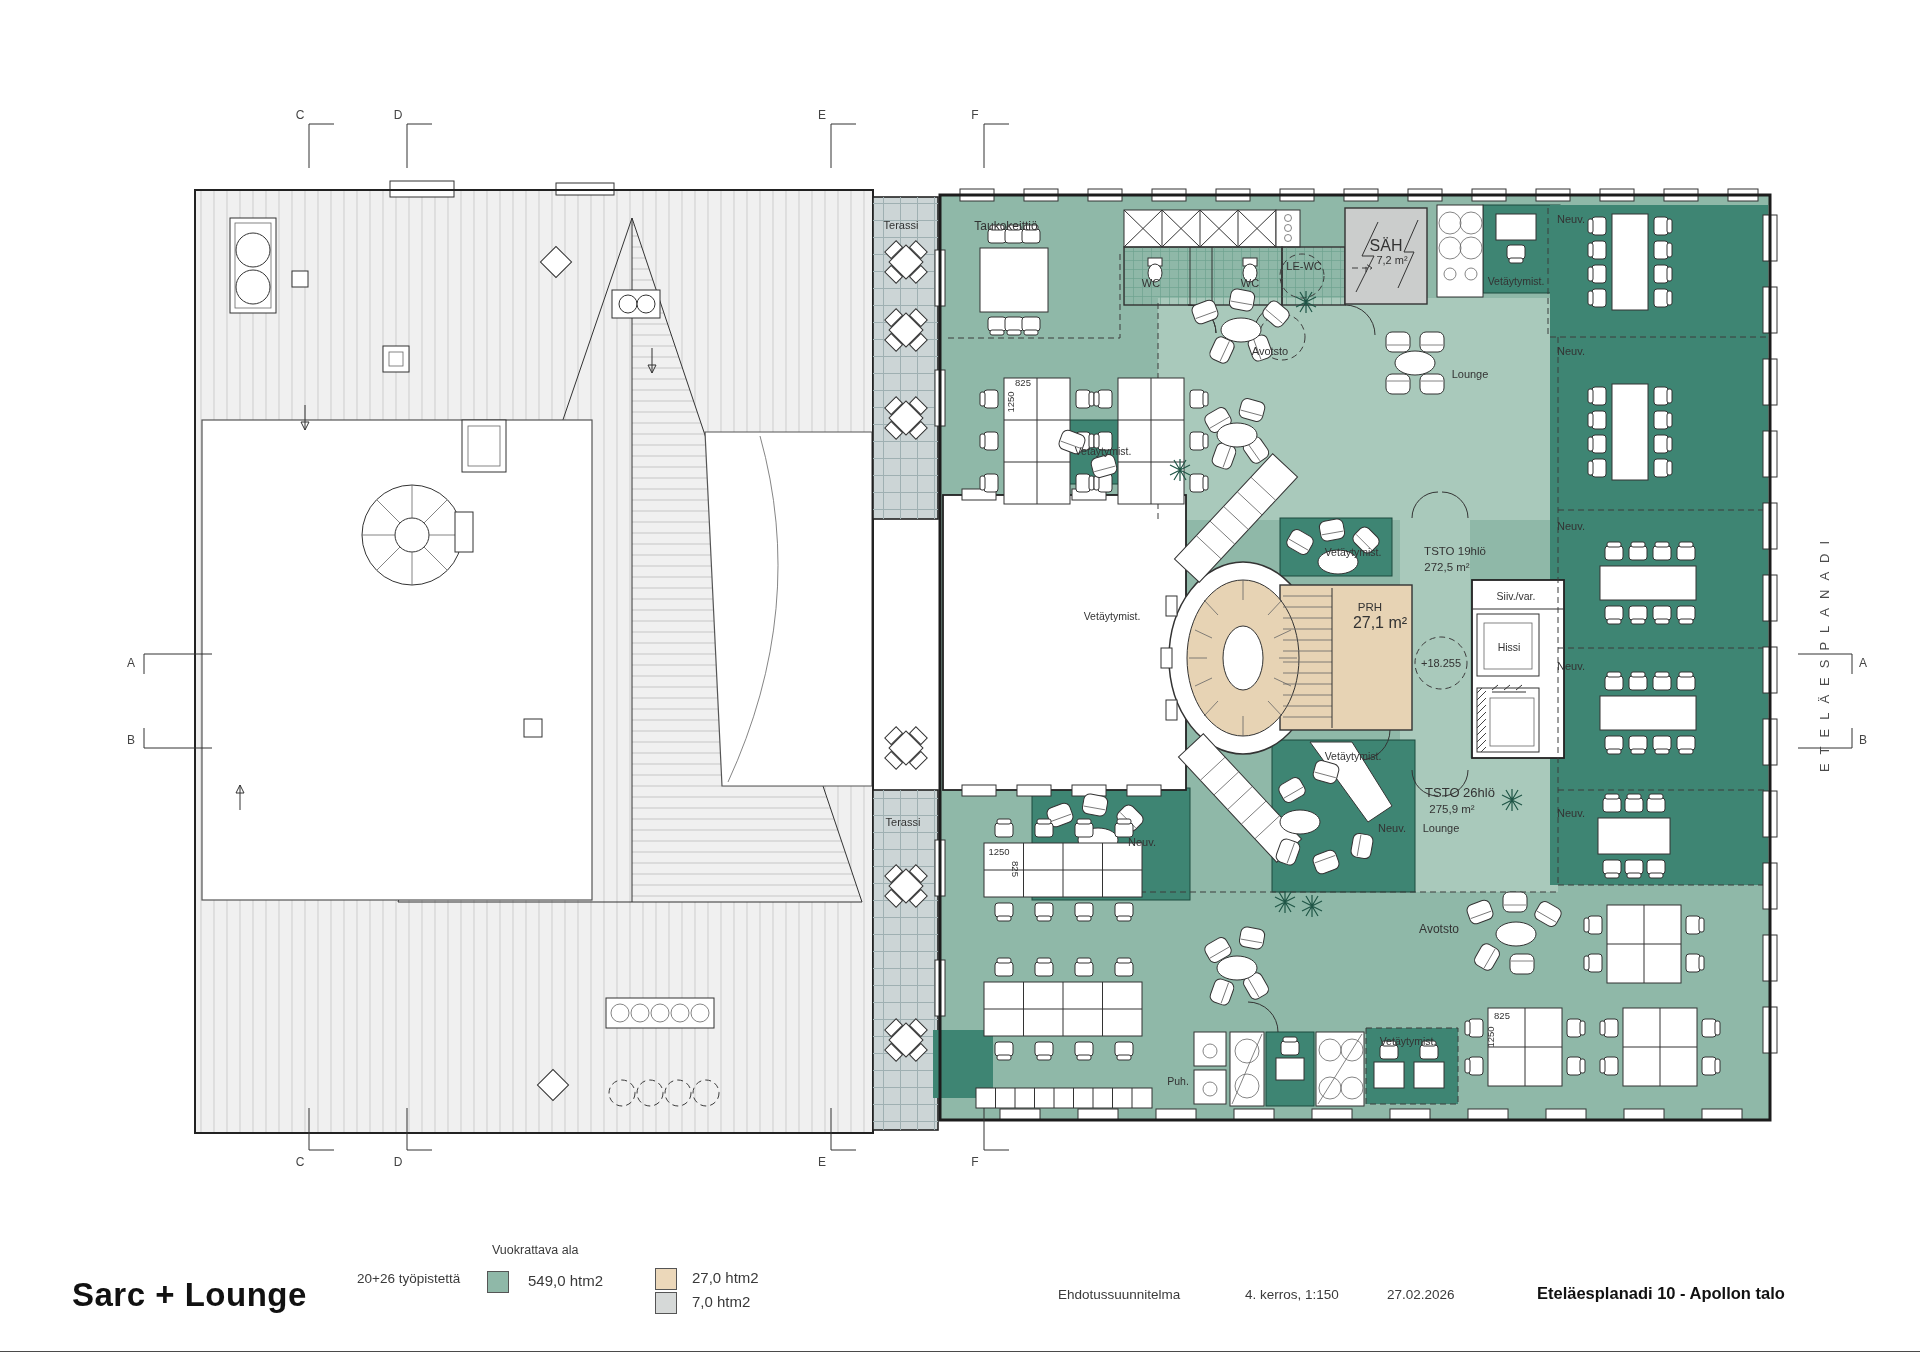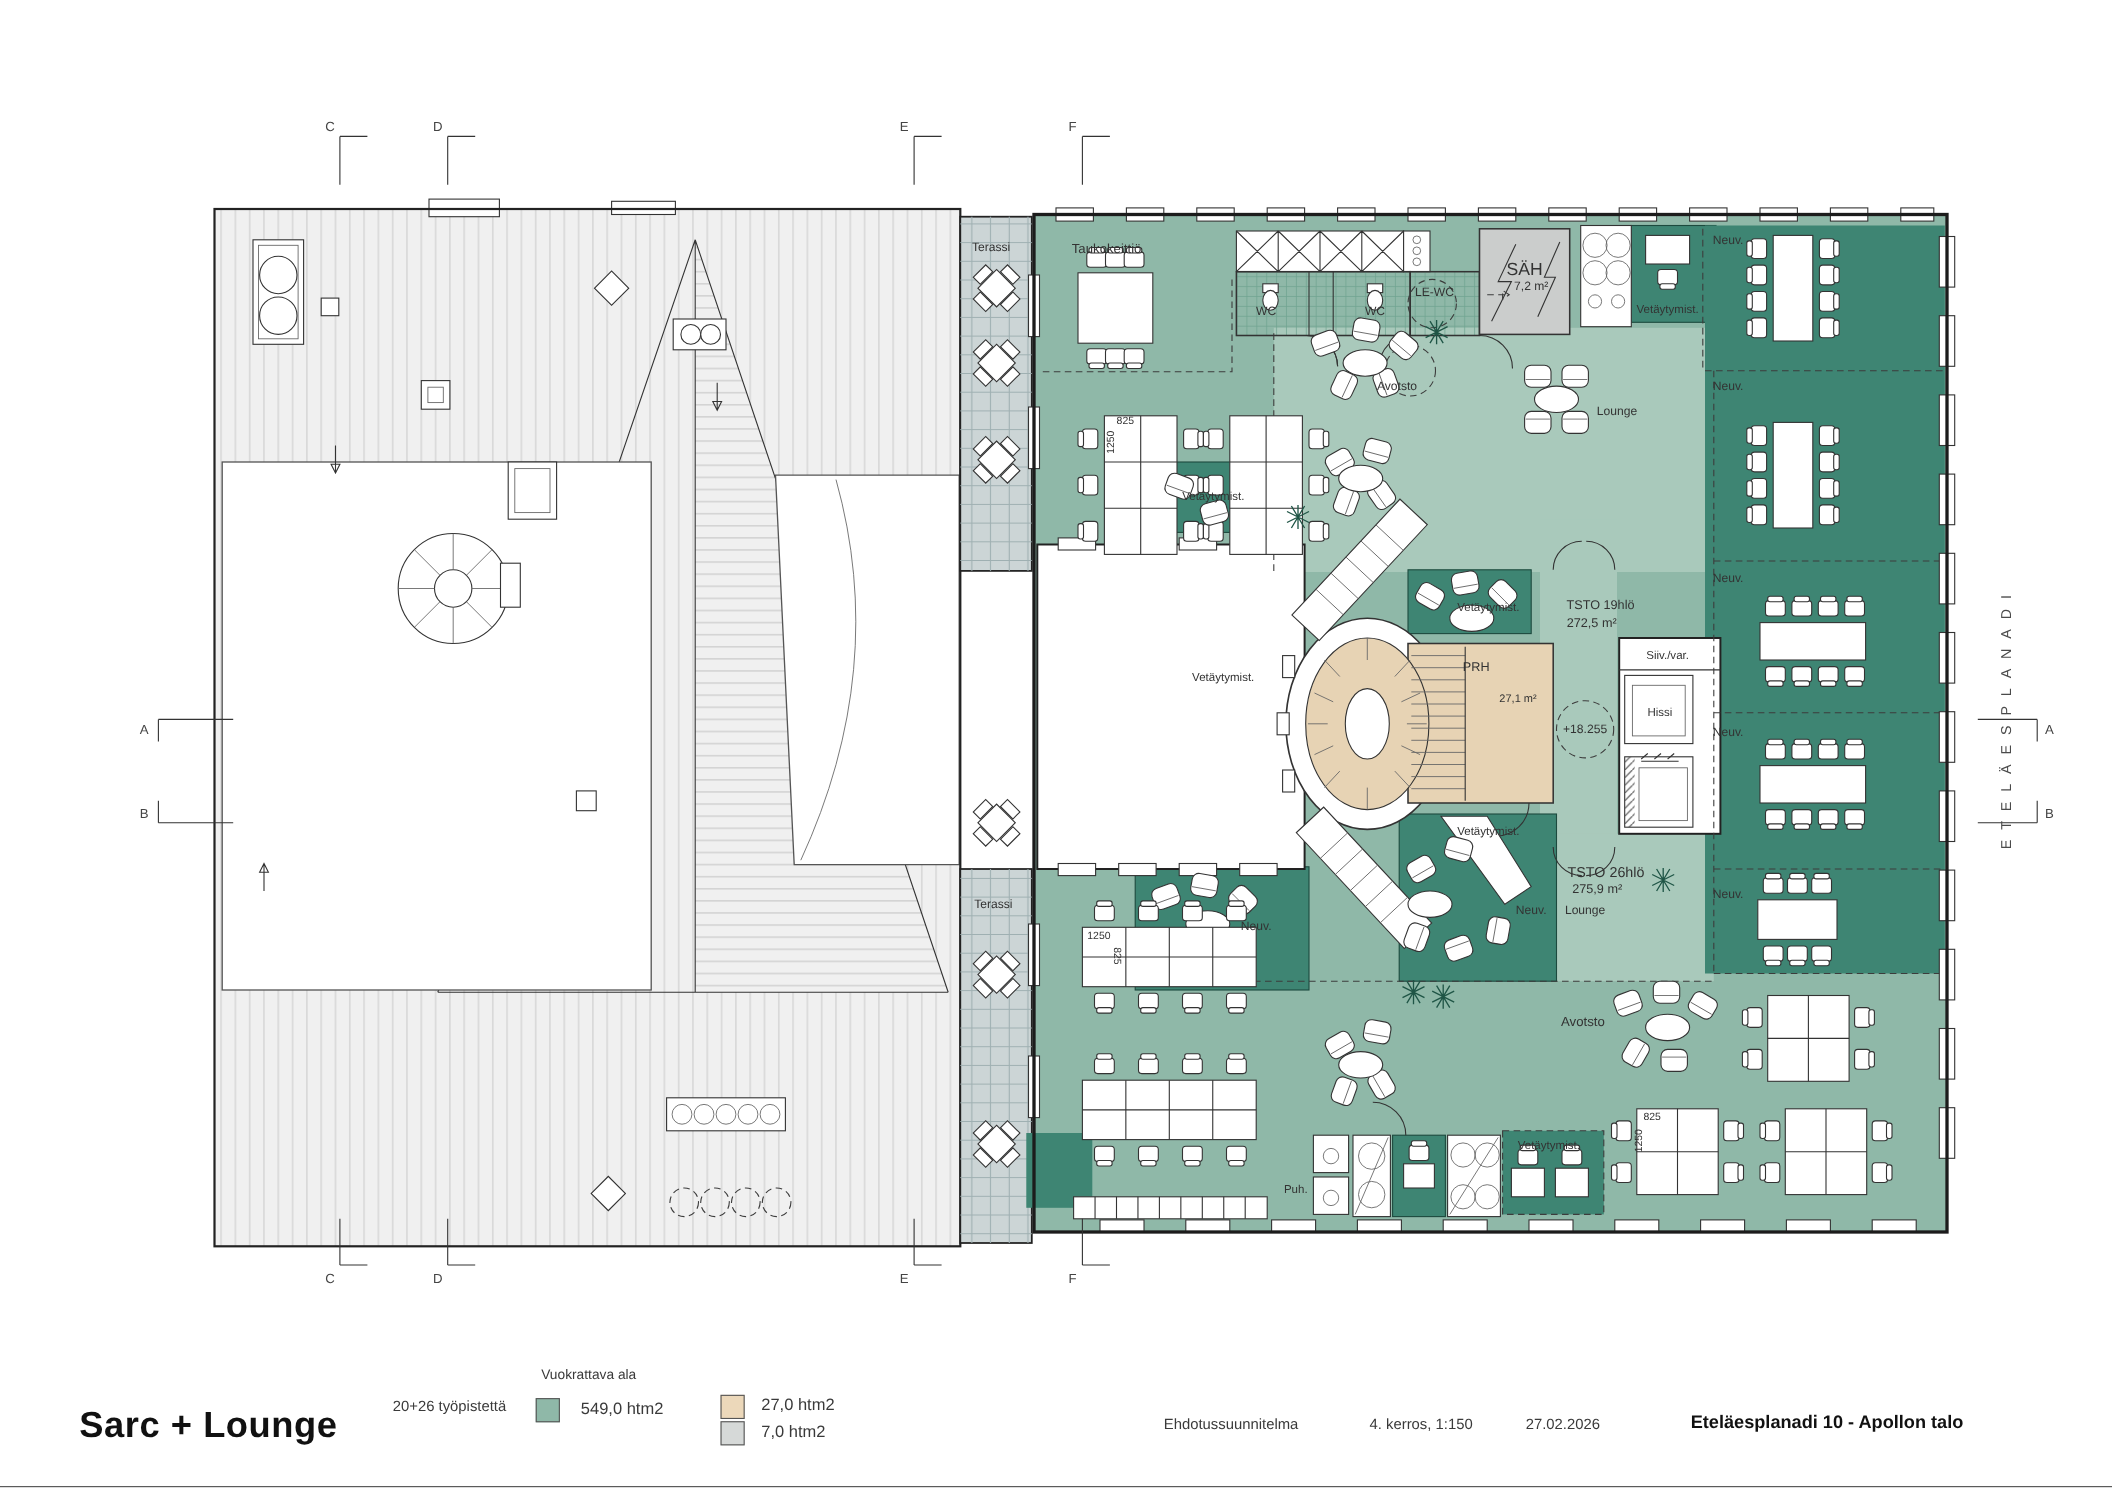--- a/index.html
+++ b/index.html
@@ -521,22 +521,22 @@
       <span class="lbl" style="left: 1571px; top: 352px; font-size: 11px;">Neuv.</span>
       <span class="lbl" style="left: 1571px; top: 527px; font-size: 11px;">Neuv.</span>
       <span class="lbl" style="left: 1571px; top: 667px; font-size: 11px;">Neuv.</span>
       <span class="lbl" style="left: 1571px; top: 814px; font-size: 11px;">Neuv.</span>
       <span class="lbl" style="left: 1392px; top: 829px; font-size: 11px;">Neuv.</span>
       <span class="lbl" style="left: 1142px; top: 843px; font-size: 11px;">Neuv.</span>
       <span class="lbl" style="left: 1455px; top: 551px; font-size: 11.5px;">TSTO 19hlö</span>
       <span class="lbl" style="left: 1447px; top: 567px; font-size: 11.5px;">272,5 m²</span>
       <span class="lbl" style="left: 1460px; top: 793px; font-size: 13px;">TSTO 26hlö</span>
       <span class="lbl" style="left: 1452px; top: 809px; font-size: 11.5px;">275,9 m²</span>
-      <span class="lbl" style="left: 1342px; top: 607px; font-size: 11.5px;">PRH</span>
-      <span class="lbl" style="left: 1380px; top: 623px; font-size: 10px; margin-top: 13px;">27,1 m²</span>
+      <span class="lbl" style="left: 1370px; top: 607px; font-size: 11.5px;">PRH</span>
+      <span class="lbl" style="left: 1380px; top: 623px; font-size: 16px;">27,1 m²</span>
       <span class="lbl" style="left: 1509px; top: 648px; font-size: 10.5px;">Hissi</span>
       <span class="lbl" style="left: 1516px; top: 597px; font-size: 10.5px;">Siiv./var.</span>
       <span class="lbl" style="left: 1441px; top: 664px; font-size: 11px; text-align: center;">+18.255</span>
       <span class="lbl" style="left: 1178px; top: 1066px; font-size: 10.5px; margin-top: 16px;">Puh.</span>
       <span class="lbl" style="left: 1023px; top: 383px; font-size: 9.5px;">825</span>
       <span class="lbl" style="left: 1011px; top: 402px; font-size: 9.5px; transform: translate(-50%, -50%) rotate(-90deg);">1250</span>
       <span class="lbl" style="left: 999px; top: 852px; font-size: 9.5px;">1250</span>
       <span class="lbl" style="left: 1015px; top: 869px; font-size: 9.5px; transform: translate(-50%, -50%) rotate(90deg);">825</span>
       <span class="lbl" style="left: 1502px; top: 1016px; font-size: 9.5px;">825</span>
       <span class="lbl" style="left: 1491px; top: 1037px; font-size: 9.5px; transform: translate(-50%, -50%) rotate(-90deg);">1250</span>

